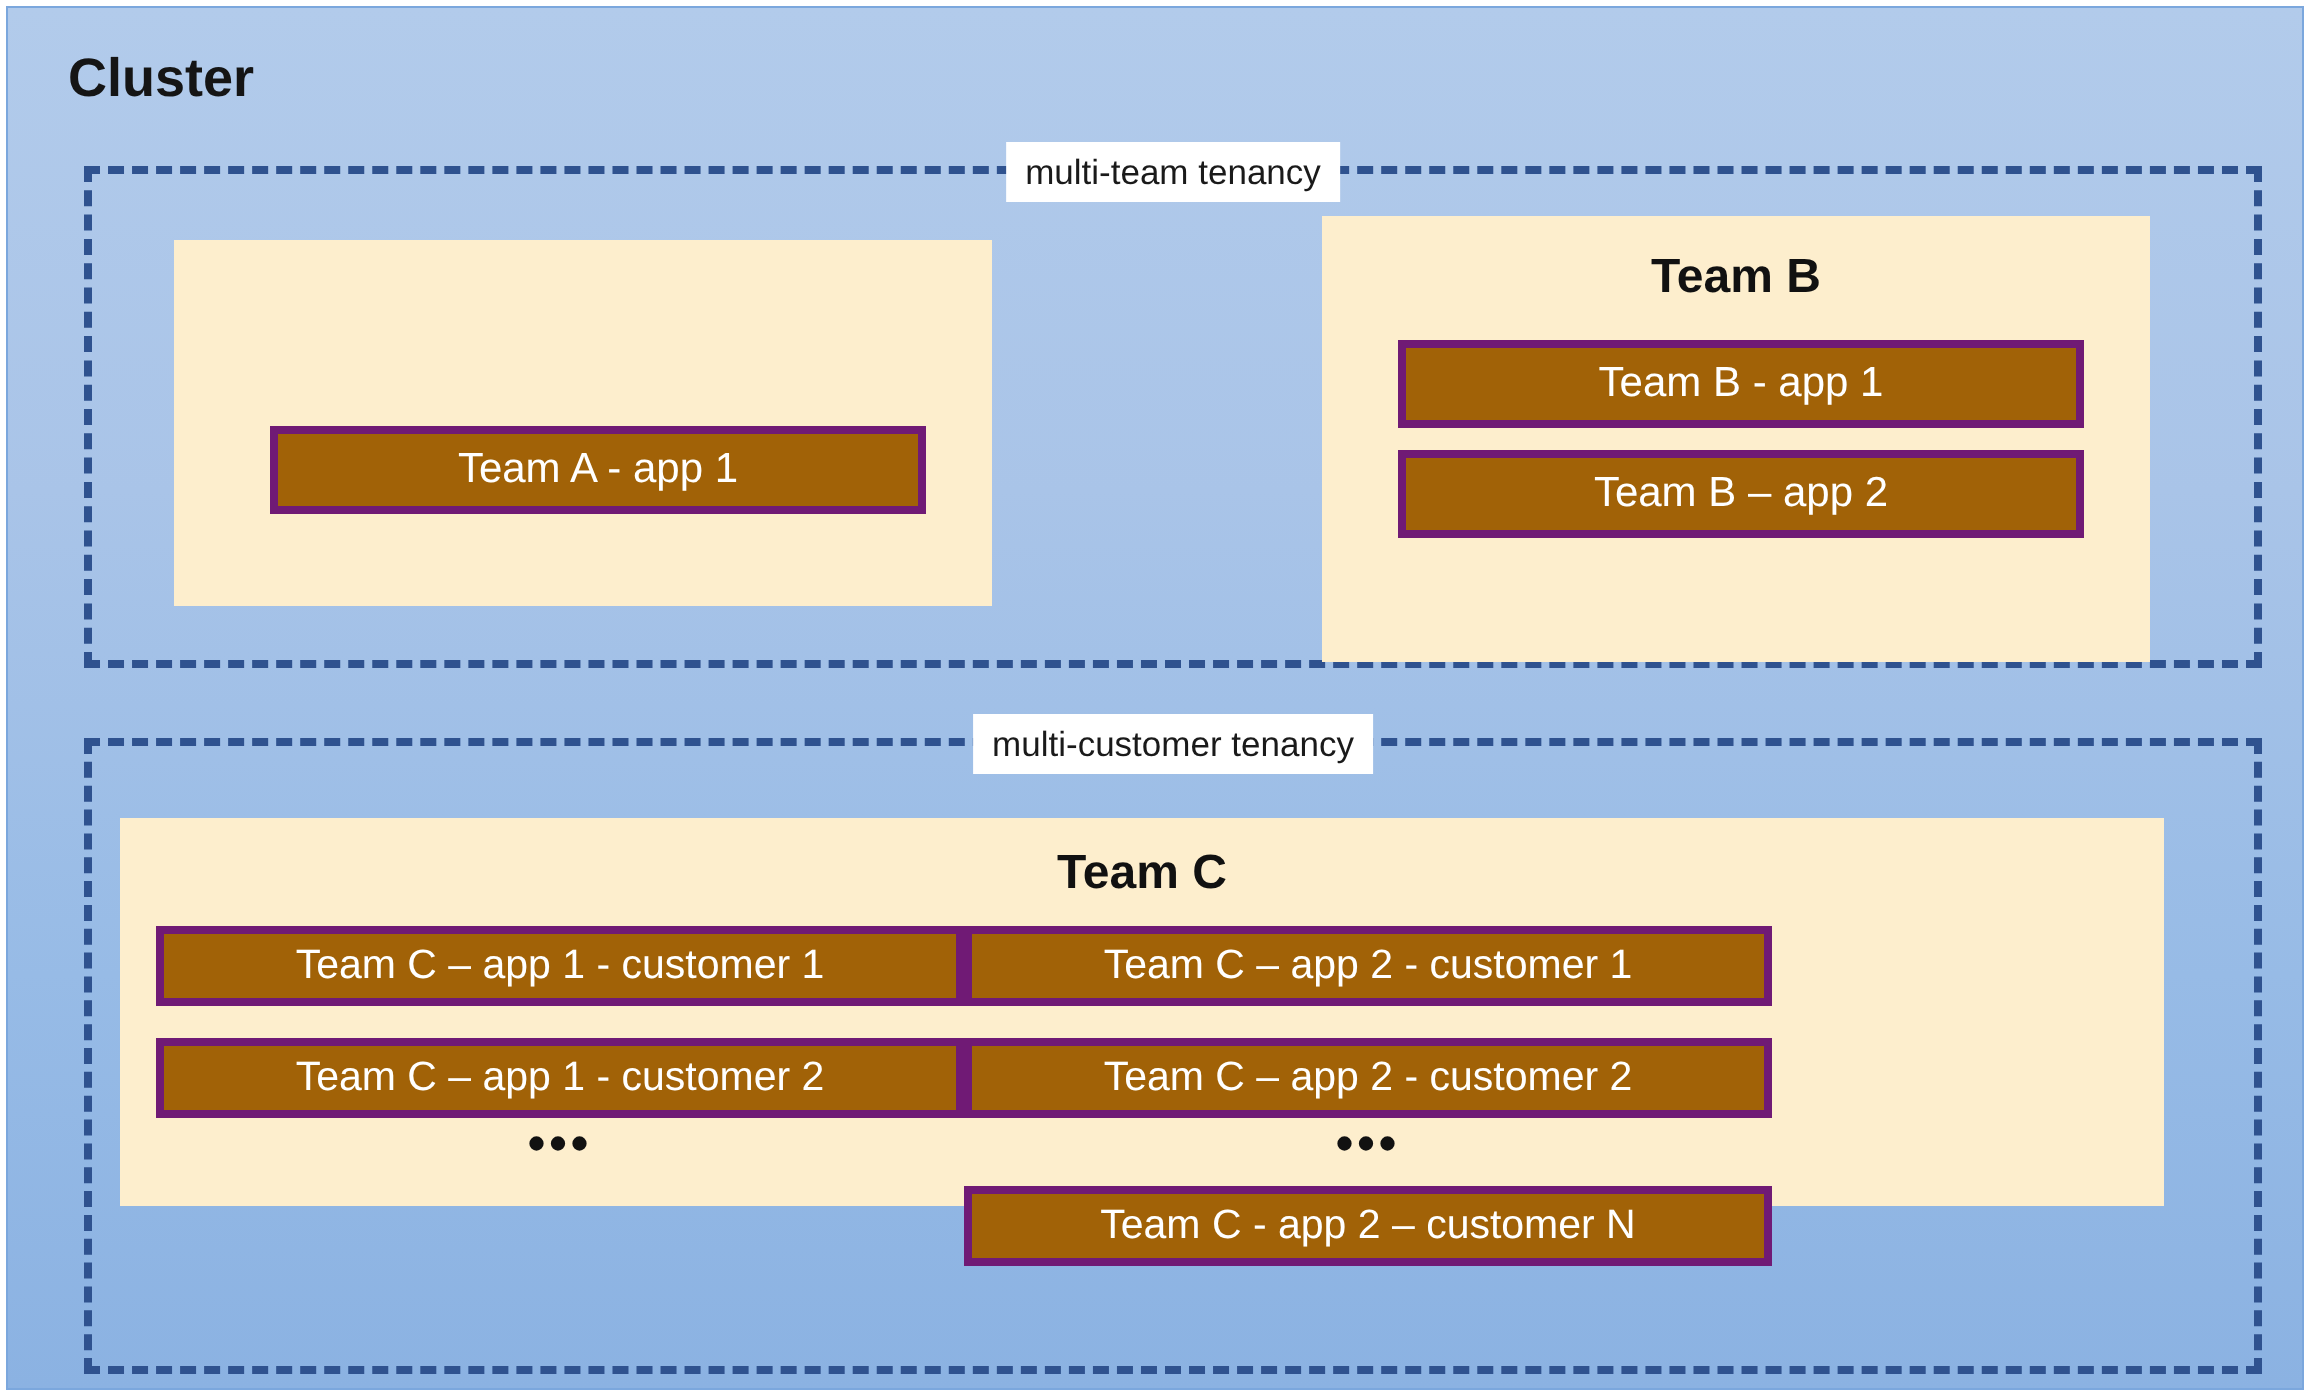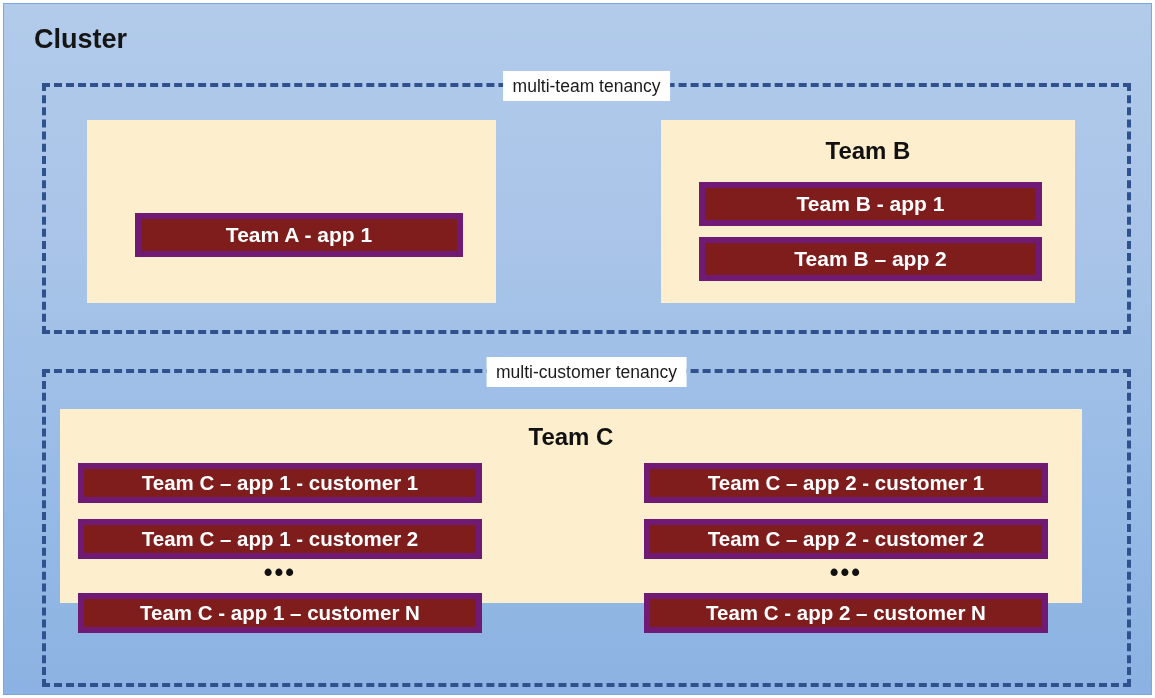--- a/index.html
+++ b/index.html
@@ -85,23 +85,23 @@
     border: 0;
   }
   #team-a-box {
     left: 83px;
     top: 116px;
     width: 409px;
     height: 183px;
   }
   #team-b-box {
     left: 657px;
-    top: 116px;
+    top: 104px;
     width: 414px;
-    height: 183px;
+    height: 223px;
   }
   #team-c-box {
     left: 56px;
     top: 405px;
     width: 1022px;
     height: 194px;
   }
 
   .team-title {
     text-align: center;
@@ -114,30 +114,29 @@
   #team-b-box .team-title {
     margin-top: 17px;
   }
   #team-c-box .team-title {
     margin-top: 14px;
   }
 
   
   .app-box {
     box-sizing: border-box;
-    background: #7f1d1d;
-    border: 6px solid #701a75;
+    background: #a16207;
+    border: 4px solid #701a75;
     color: #ffffff;
     font-size: 21px;
     display: flex;
     align-items: center;
     justify-content: center;
     white-space: nowrap;
     text-align: center;
-    font-weight: bold;
   }
 
   
   #team-a-apps {
     position: absolute;
     left: 38px;
     right: 33px;
     top: 93px;
     margin-left: 10px;
   }
@@ -156,24 +155,24 @@
     height: 44px;
   }
   #team-b-apps .app-box + .app-box {
     margin-top: 11px;
   }
 
   
   #team-c-columns {
     position: absolute;
     left: 0;
-    right: 16px;
+    right: 0;
     top: 54px;
     display: flex;
-    justify-content: space-between;
+    justify-content: flex-start;
     padding: 0 18px;
     box-sizing: border-box;
   }
   .team-c-column {
     width: 404px;
   }
   .team-c-column .app-box {
     height: 40px;
     font-size: 20.5px;
   }
@@ -229,21 +228,20 @@
 
     <div class="team-box" id="team-c-box">
       <div class="team-title">Team C</div>
 
       <div id="team-c-columns">
 
         <div class="team-c-column">
           <div class="app-box">Team C – app 1 - customer 1</div>
           <div class="app-box">Team C – app 1 - customer 2</div>
           <div class="ellipsis-row">•••</div>
-          <div class="app-box">Team C - app 1 – customer N</div>
         </div>
 
         <div class="team-c-column">
           <div class="app-box">Team C – app 2 - customer 1</div>
           <div class="app-box">Team C – app 2 - customer 2</div>
           <div class="ellipsis-row">•••</div>
           <div class="app-box">Team C - app 2 – customer N</div>
         </div>
 
       </div>

